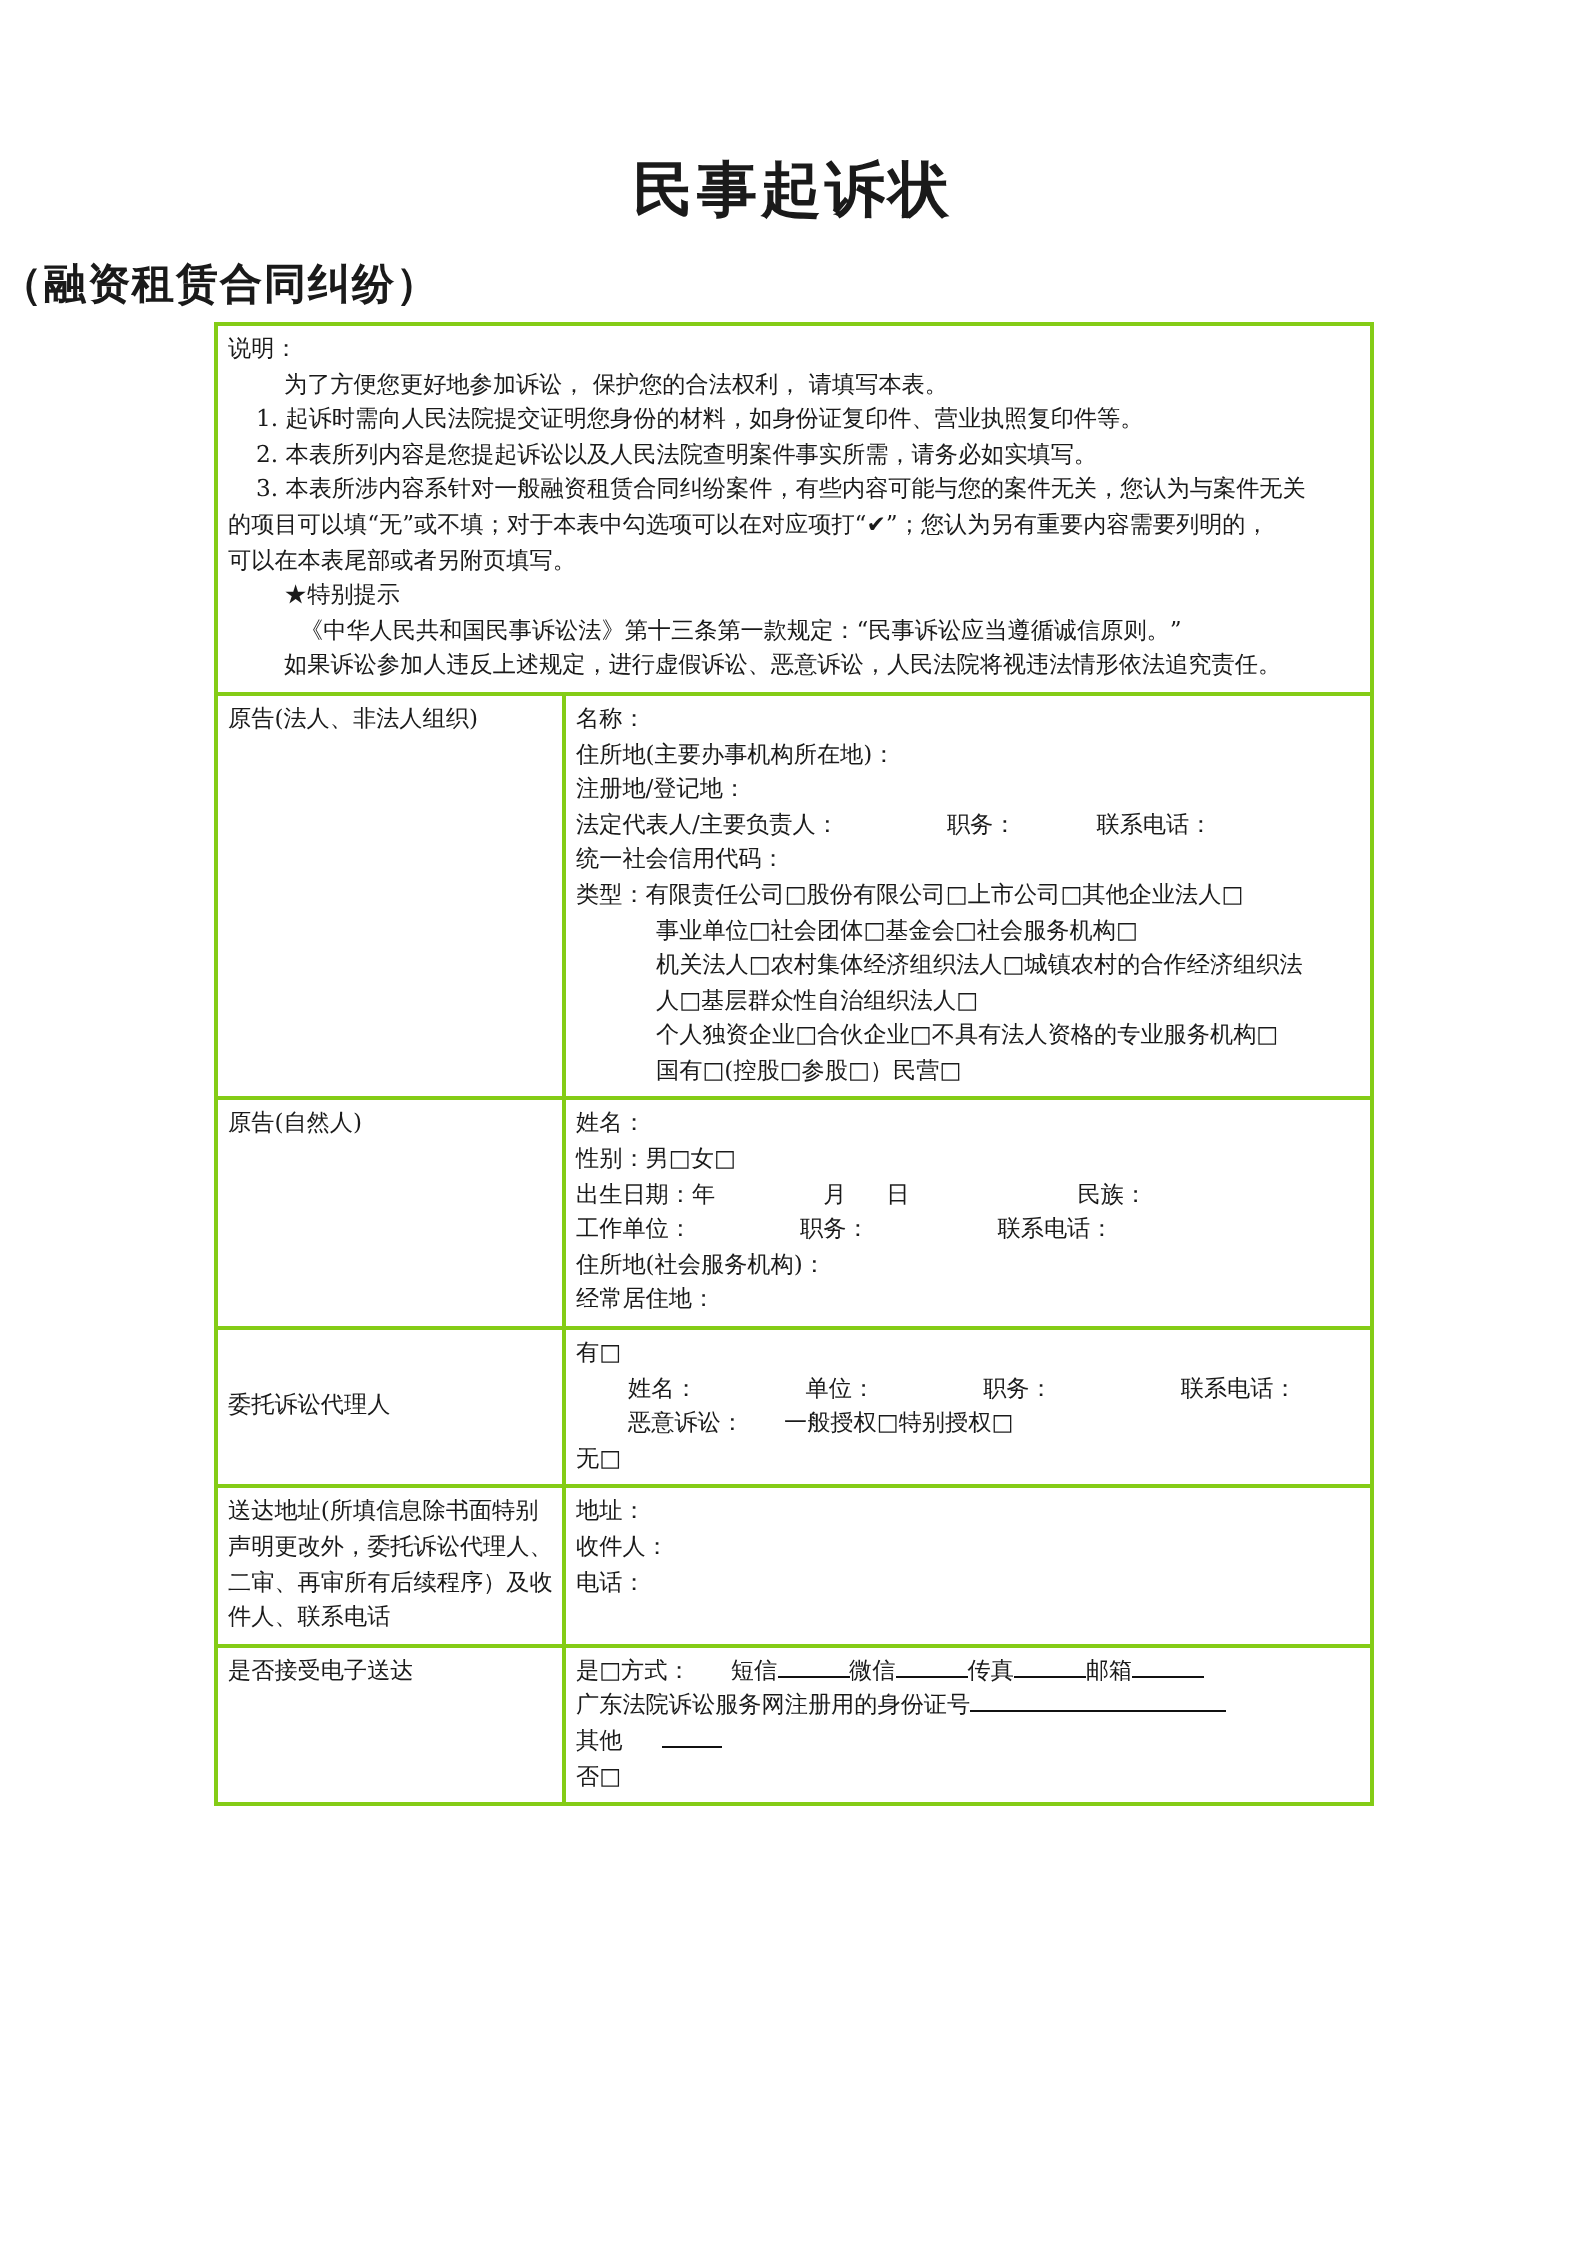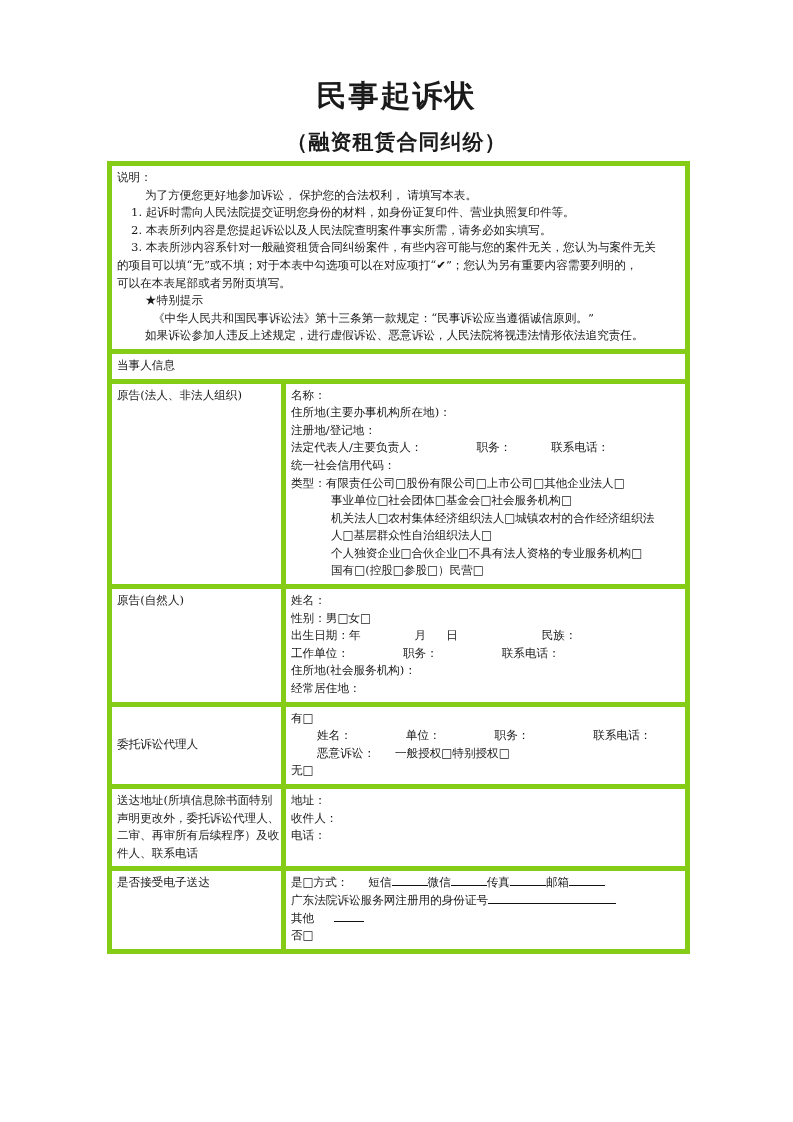--- a/index.html
+++ b/index.html
@@ -32,37 +32,37 @@
     font-size: 30px;
     font-weight: 700;
     letter-spacing: 2px;
     line-height: 40px;
   }
   .title-sub {
     position: absolute;
     top: 128px;
     left: 0;
     width: 793px;
-    text-align: center;
+    text-align: left;
     font-size: 21px;
     font-weight: 700;
     letter-spacing: 1px;
     line-height: 28px;
   }
   
   .form-table {
     position: absolute;
     left: 107px;
     top: 161px;
     width: 578px;
     border-collapse: collapse;
     table-layout: fixed;
   }
   .form-table td {
-    border: 5px solid #84cc16;
+    border: 2px solid #84cc16;
     vertical-align: top;
     padding: 3px 5px 4px 5px;
     font-size: 11.6px;
     line-height: 17.6px;
     font-family: "DejaVu Serif", "Liberation Serif", serif;
   }
   .col-label { width: 174px; }
   .col-field { width: 404px; }
 
   .note-cell { padding: 5px 6px 6px 6px; }
@@ -126,23 +126,20 @@
           <div class="note-line indent-hang">2. 本表所列内容是您提起诉讼以及人民法院查明案件事实所需，请务必如实填写。</div>
           <div class="note-line indent-hang">3. 本表所涉内容系针对一般融资租赁合同纠纷案件，有些内容可能与您的案件无关，您认为与案件无关</div>
           <div class="note-line">的项目可以填“无”或不填；对于本表中勾选项可以在对应项打“✔”；您认为另有重要内容需要列明的，</div>
           <div class="note-line">可以在本表尾部或者另附页填写。</div>
           <div class="note-line indent-star">★特别提示</div>
           <div class="note-line indent-law">《中华人民共和国民事诉讼法》第十三条第一款规定：“民事诉讼应当遵循诚信原则。”</div>
           <div class="note-line indent-star">如果诉讼参加人违反上述规定，进行虚假诉讼、恶意诉讼，人民法院将视违法情形依法追究责任。</div>
         </td>
       </tr>
 
-      <tr>
-        <td colspan="2">当事人信息</td>
-      </tr>
 
       <tr>
         <td class="label-cell">
           <span class="ln">原告(法人、非法人组织)</span>
         </td>
         <td>
           <span class="ln">名称：</span>
           <span class="ln">住所地(主要办事机构所在地)：</span>
           <span class="ln">注册地/登记地：</span>
           <span class="ln"><span>法定代表人/主要负责人：</span><span class="sp-3"></span><span>职务：</span><span class="sp-2"></span><span>联系电话：</span></span>

